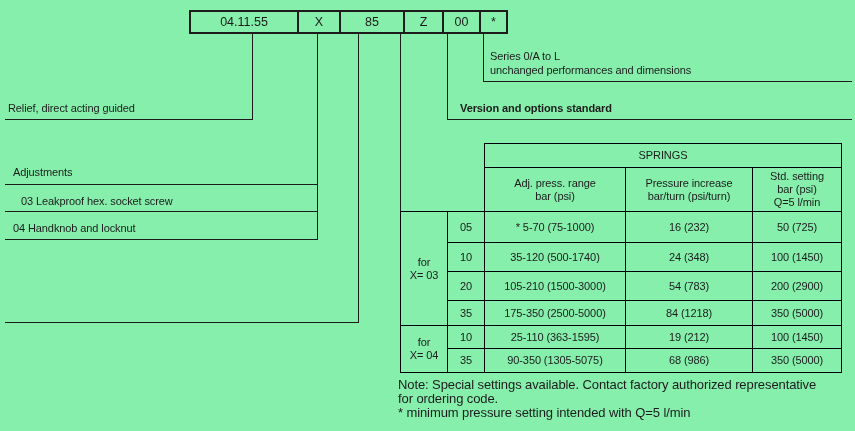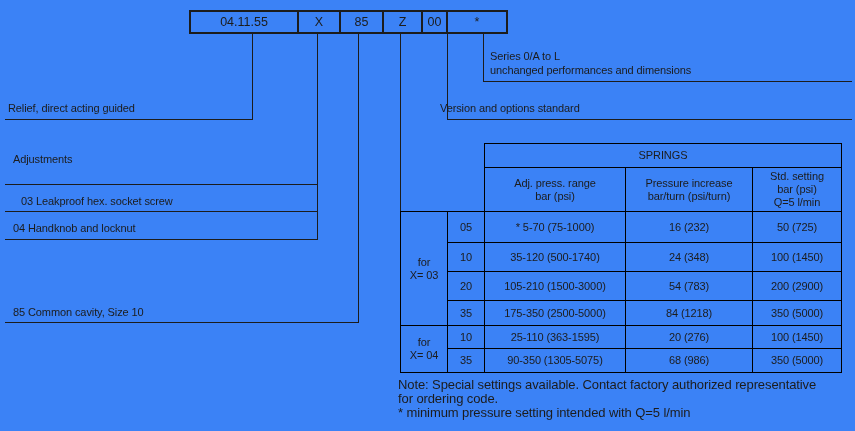--- a/index.html
+++ b/index.html
@@ -1,19 +1,19 @@
 <!DOCTYPE html>
 <html><head>
 <meta charset="utf-8">
 <style>
   html,body{margin:0;padding:0;background:#ffffff;}
   .canvas{
     position:relative;
     width:855px;height:431px;
-    background:#3b82f6;
+    background:#86efac;
     font-family:"Liberation Sans", sans-serif;
     color:#1c1c1c;
     overflow:hidden;
   }
   .vl{position:absolute;width:1px;background:#1c1c1c;}
   .hl{position:absolute;height:1px;background:#1c1c1c;}
   .lbl{
     position:absolute;
     font-size:11px;
     line-height:14px;
@@ -29,21 +29,21 @@
     box-sizing:border-box;
   }
   .code-cell{
     display:flex;align-items:center;justify-content:center;
     font-size:12.5px;
     border-right:2px solid #1c1c1c;
     box-sizing:border-box;
     height:100%;
   }
   .code-cell:last-child{border-right:none;flex:1;}
-  .cw0{width:108px}.cw1{width:42px}.cw2{width:43px}.cw3{width:39px}.cw4{width:25px}
+  .cw0{width:108px}.cw1{width:42px}.cw2{width:64px}.cw3{width:39px}.cw4{width:37px}
   
   .springs-table{
     position:absolute;left:400px;top:143px;
     border-collapse:collapse;
     table-layout:fixed;
   }
   .springs-table td{
     border:1px solid #000000;
     font-size:11px;
     line-height:13px;
@@ -85,26 +85,25 @@
   <div class="hl" style="left:483px;top:81px;width:369px;"></div>
   <div class="hl" style="left:447px;top:119px;width:405px;"></div>
   <div class="hl" style="left:5px;top:119px;width:248px;"></div>
   <div class="hl" style="left:5px;top:184px;width:313px;"></div>
   <div class="hl" style="left:5px;top:211px;width:313px;"></div>
   <div class="hl" style="left:5px;top:239px;width:313px;"></div>
   <div class="hl" style="left:5px;top:322px;width:354px;"></div>
 
   <div class="lbl" style="left:490px;top:49px;">Series 0/A to L
 unchanged performances and dimensions</div>
-  <div class="lbl" style="left:440px;top:101px;">Version and options standard</div>
+  <div class="lbl" style="left:460px;top:101px;font-weight:bold;">Version and options standard</div>
   <div class="lbl" style="left:8px;top:101px;">Relief, direct acting guided</div>
-  <div class="lbl" style="left:13px;top:152px;">Adjustments</div>
+  <div class="lbl" style="left:13px;top:165px;">Adjustments</div>
   <div class="lbl" style="left:13px;top:194px;margin-left:8px;">03 Leakproof hex. socket screw</div>
   <div class="lbl" style="left:13px;top:221px;">04 Handknob and locknut</div>
-  <div class="lbl" style="left:13px;top:305px;">85 Common cavity, Size 10</div>
 
   <table class="springs-table">
     <colgroup>
       <col style="width:47px">
         <col style="width:37px">
         <col style="width:141px">
         <col style="width:127px">
         <col style="width:89px">
     </colgroup>
     <tbody>
@@ -145,21 +144,21 @@
       <td>35</td>
       <td>175-350 (2500-5000)</td>
       <td>84 (1218)</td>
       <td>350 (5000)</td>
     </tr>
     <tr style="height:23px">
       <td rowspan="2">for
 X= 04</td>
       <td>10</td>
       <td>25-110 (363-1595)</td>
-      <td>20 (276)</td>
+      <td>19 (212)</td>
       <td>100 (1450)</td>
     </tr>
     <tr style="height:24px">
       <td>35</td>
       <td>90-350 (1305-5075)</td>
       <td>68 (986)</td>
       <td>350 (5000)</td>
     </tr>
   </tbody>
     </table>

